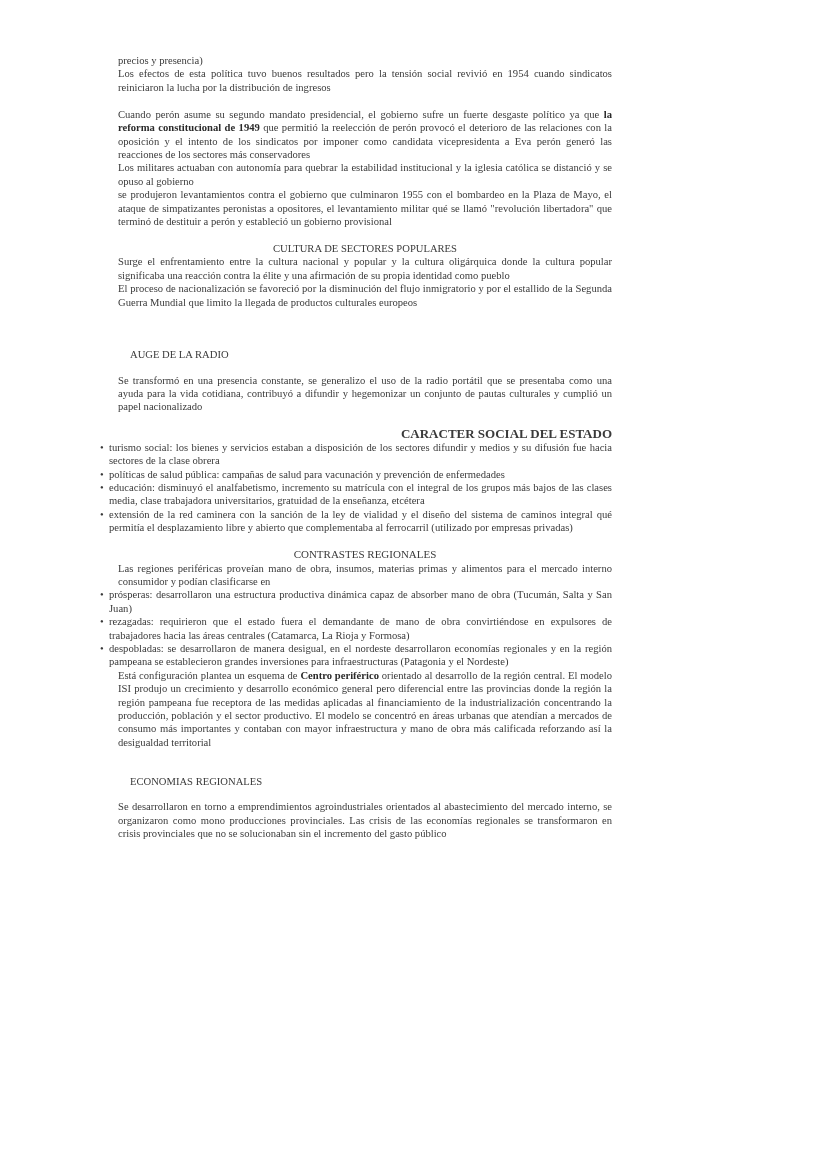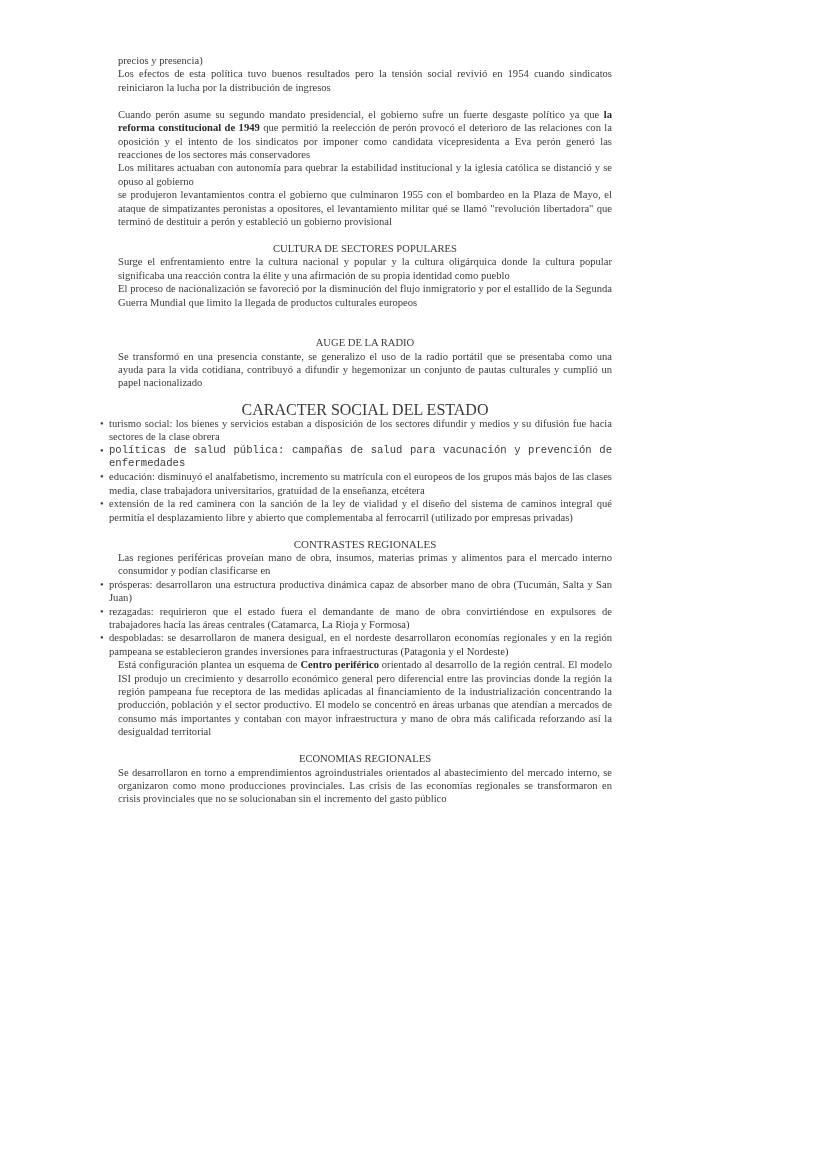--- a/index.html
+++ b/index.html
@@ -1,21 +1,21 @@
 <!DOCTYPE html>
 <html><head>
 <meta charset="utf-8">
 <style>
   html, body { margin:0; padding:0; background:#ffffff; }
   body { width:828px; height:1171px; position:relative; overflow:hidden;
          font-family:"Liberation Serif", "DejaVu Serif", serif; color:#3a3a3a; }
   .page { position:absolute; left:118px; top:54px; width:494px; font-size:10.6px; line-height:13.4px; }
   p { margin:0; text-align:justify; }
   .heading { text-align:center; margin:0; }
-  .heading-left { text-align:center; margin:0; }
+  .heading-left { text-align:left; margin:12px; }
   .gap { height:13.6px; }
   .gap2 { height:27px; }
   .ul { margin:0; padding:0; list-style:none; position:relative; left:-18px; width:512px; }
   .ul li { position:relative; padding-left:9px; text-align:justify; }
   .ul li .bullet { position:absolute; left:0; top:0; }
   .ul li .rest { display:block; padding-left:11px; }
   b { font-weight:bold; color:#2a2a2a; }
 </style>
 </head>
 <body>
@@ -33,33 +33,33 @@
 
   <h2 class="heading" style="font-size:10.6px;font-weight:normal;">CULTURA DE SECTORES POPULARES</h2>
   <p>Surge el enfrentamiento entre la cultura nacional y popular y la cultura oligárquica donde la cultura popular significaba una reacción contra la élite y una afirmación de su propia identidad como pueblo</p>
   <p>El proceso de nacionalización se favoreció por la disminución del flujo inmigratorio y por el estallido de la Segunda Guerra Mundial que limito la llegada de productos culturales europeos</p>
   <div class="gap2"></div>
 
   <h2 class="heading-left" style="font-size:10.6px;font-weight:normal;">AUGE DE LA RADIO</h2>
   <p>Se transformó en una presencia constante, se generalizo el uso de la radio portátil que se presentaba como una ayuda para la vida cotidiana, contribuyó a difundir y hegemonizar un conjunto de pautas culturales y cumplió un papel nacionalizado</p>
   <div class="gap"></div>
 
-  <h2 class="heading" style="font-size:16px;font-weight:normal;">CARACTER SOCIAL DEL ESTADO</h2>
+  <h2 class="heading" style="font-size:13px;font-weight:bold;text-align:right;">CARACTER SOCIAL DEL ESTADO</h2>
   <ul class="ul">
     <li>
         <span class="bullet">•</span>
         <span class="rest" style="padding-left:0;text-indent:0;margin-left:0;">turismo social: los bienes y servicios estaban a disposición de los sectores difundir y medios y su difusión fue hacia sectores de la clase obrera</span>
       </li>
     <li>
         <span class="bullet">•</span>
-        <span class="rest" style="padding-left:0;font-family:Liberation Mono, monospace;">políticas de salud pública: campañas de salud para vacunación y prevención de enfermedades</span>
+        <span class="rest" style="padding-left:0;">políticas de salud pública: campañas de salud para vacunación y prevención de enfermedades</span>
       </li>
     <li>
         <span class="bullet">•</span>
-        <span class="rest" style="padding-left:0;">educación: disminuyó el analfabetismo, incremento su matrícula con el europeos de los grupos más bajos de las clases media, clase trabajadora universitarios, gratuidad de la enseñanza, etcétera</span>
+        <span class="rest" style="padding-left:0;">educación: disminuyó el analfabetismo, incremento su matrícula con el integral de los grupos más bajos de las clases media, clase trabajadora universitarios, gratuidad de la enseñanza, etcétera</span>
       </li>
     <li>
         <span class="bullet">•</span>
         <span class="rest" style="padding-left:0;">extensión de la red caminera con la sanción de la ley de vialidad y el diseño del sistema de caminos integral qué permitía el desplazamiento libre y abierto que complementaba al ferrocarril (utilizado por empresas privadas)</span>
       </li>
   </ul>
   <div class="gap"></div>
 
   <h2 class="heading" style="font-size:11px;font-weight:normal;">CONTRASTES REGIONALES</h2>
   <p>Las regiones periféricas proveían mano de obra, insumos, materias primas y alimentos para el mercado interno consumidor y podían clasificarse en</p>

